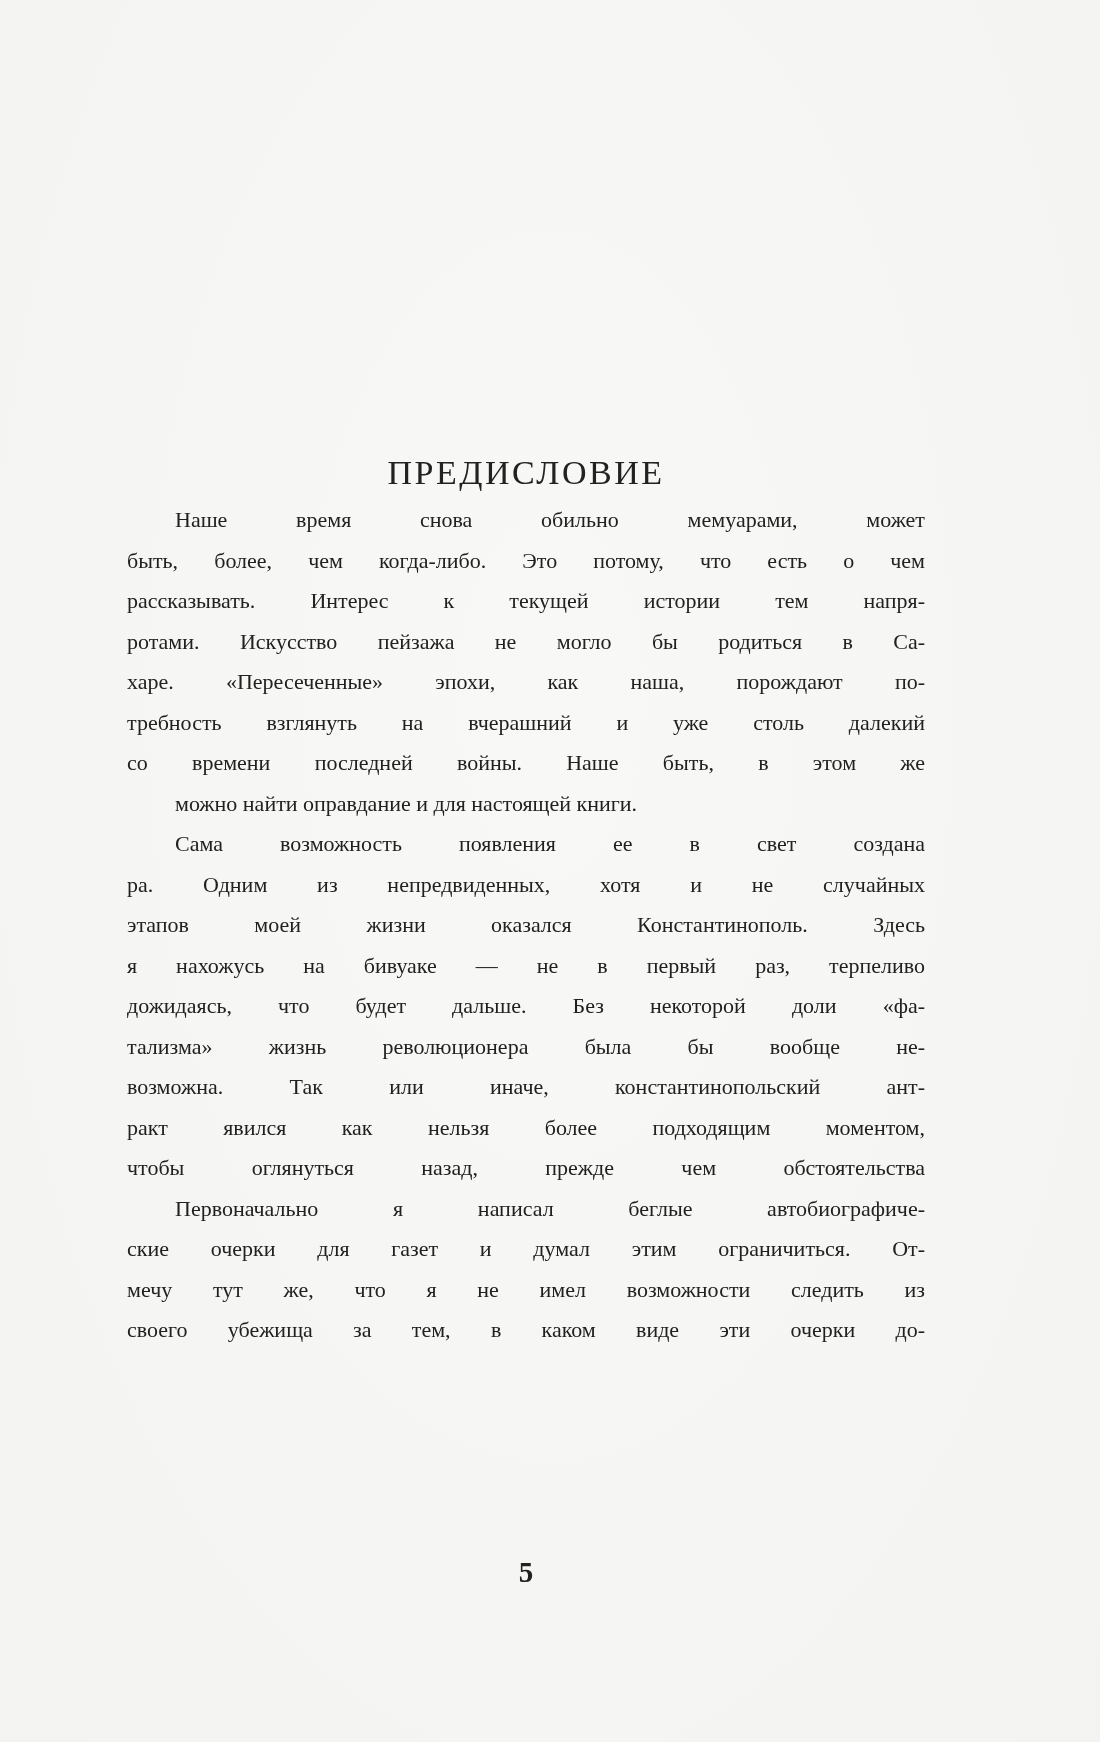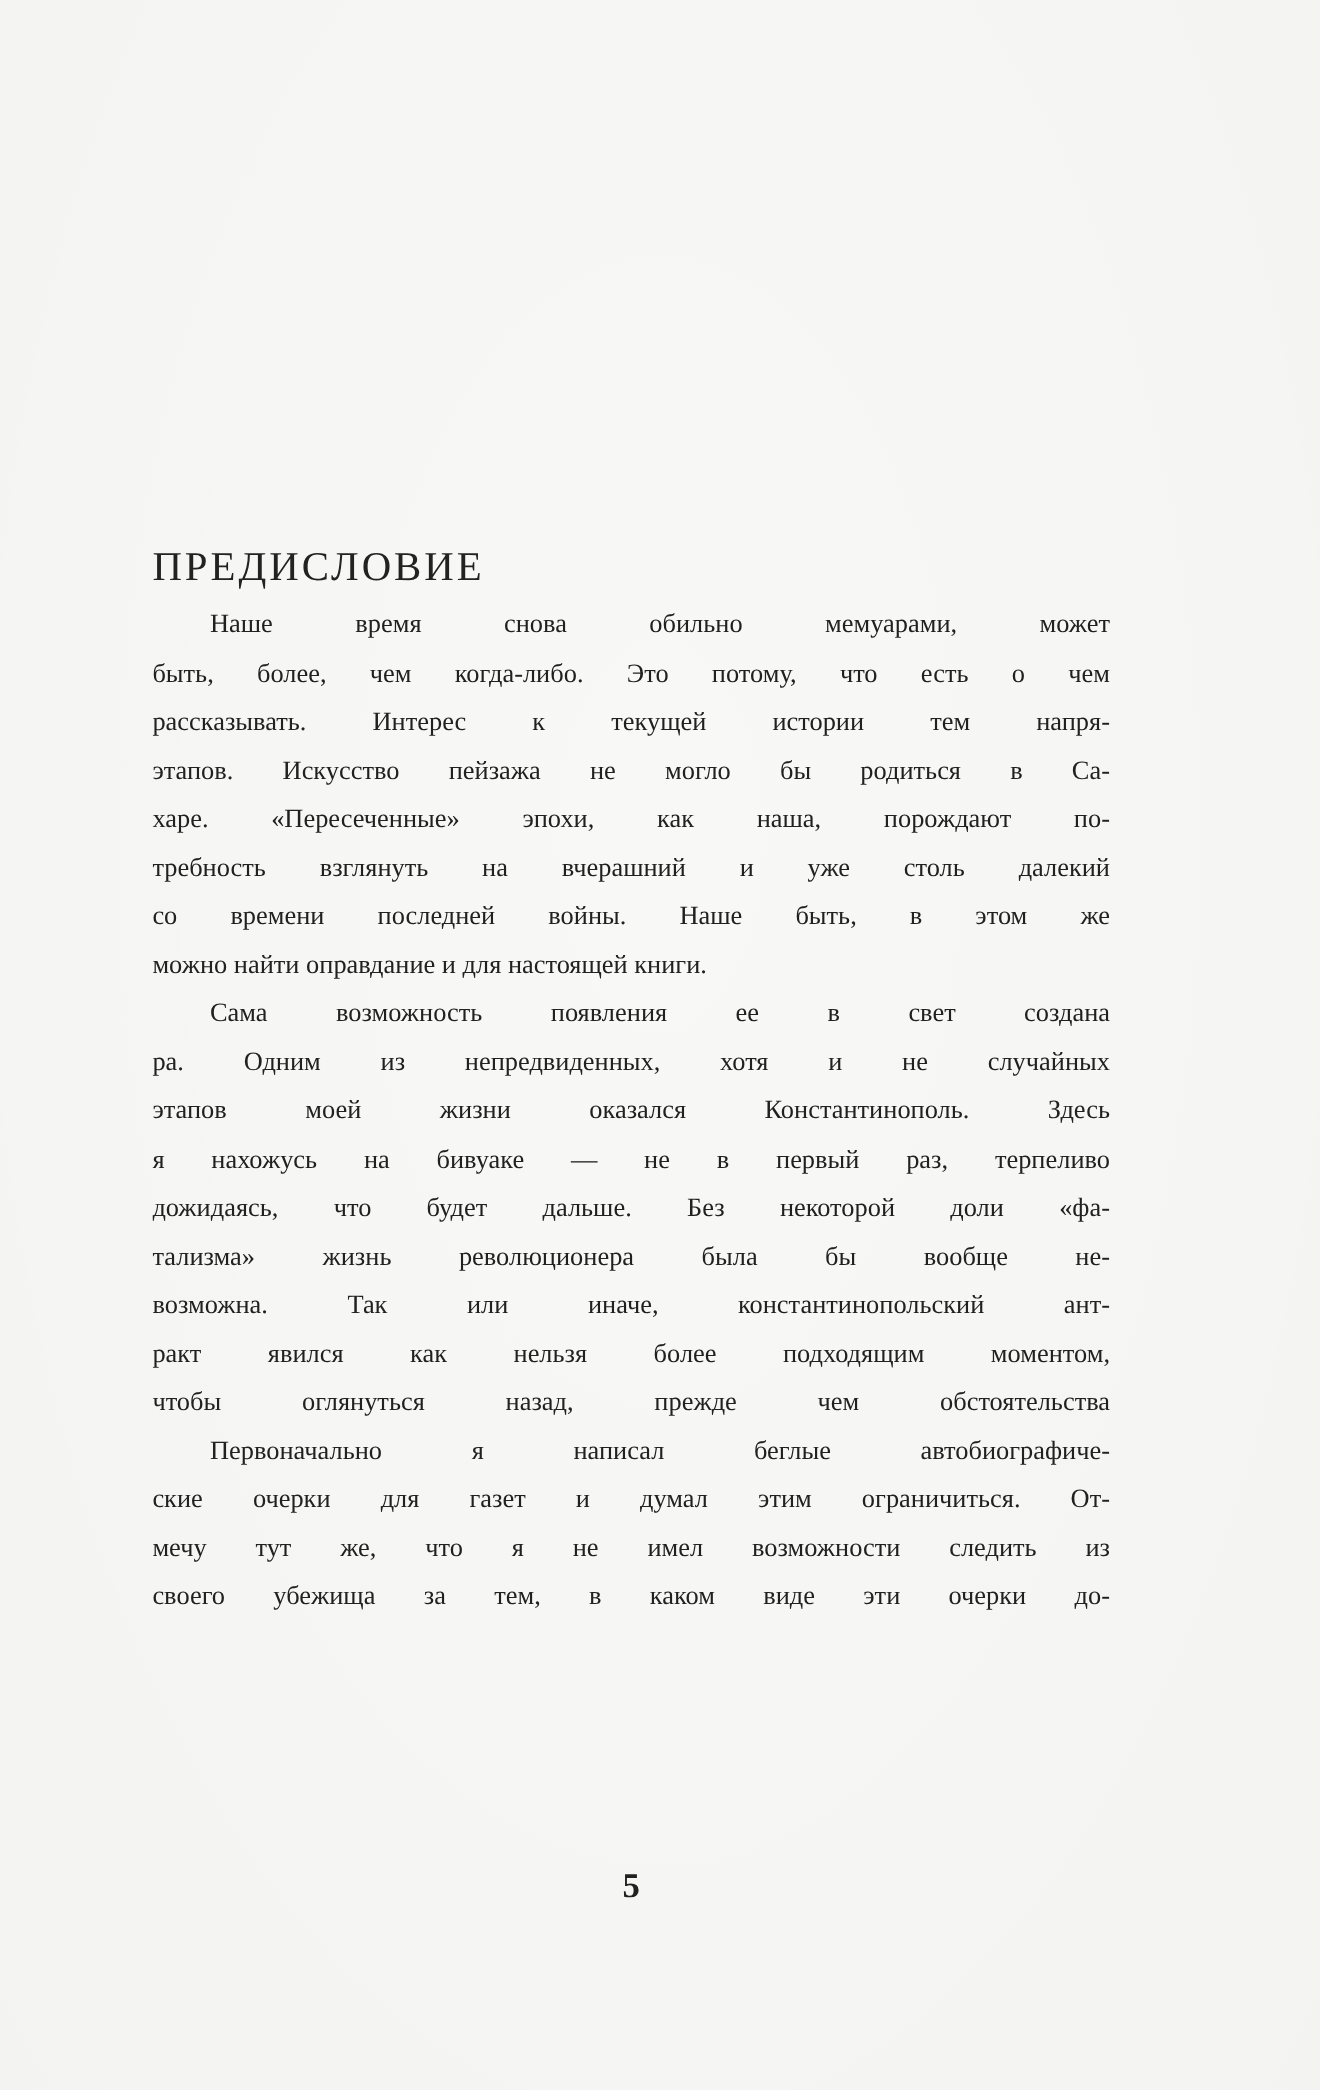--- a/index.html
+++ b/index.html
@@ -16,21 +16,21 @@
       #fbfbf9;
     overflow: hidden;
     font-family: "Liberation Serif", "DejaVu Serif", serif;
     color: #212121;
   }
   .chapter-title {
     position: absolute;
     top: 430px;
     left: 127px;
     width: 798px;
-    text-align: left;
+    text-align: center;
     font-size: 34px;
     line-height: 40px;
     font-weight: 500;
     letter-spacing: 2.5px;
     color: #222220;
   }
   .body-text {
     position: absolute;
     top: 500px;
     left: 127px;
@@ -43,20 +43,21 @@
     overflow: hidden;
     text-align: justify;
     text-align-last: justify;
     color: #212121;
   }
   .line.indent {
     text-indent: 48px;
   }
   .line.para-end {
     text-align-last: left;
+    margin-left: 48px;
   }
   .page-number {
     position: absolute;
     top: 1552px;
     left: 127px;
     width: 798px;
     text-align: center;
     font-size: 29px;
     line-height: 40px;
     font-weight: bold;
@@ -67,21 +68,21 @@
 <body>
 
 <div class="page" style="color: rgb(33, 33, 33);">
   <h1 class="chapter-title">ПРЕДИСЛОВИЕ</h1>
 
   <div class="body-text">
 
   <div class="line indent">Наше время снова обильно мемуарами, может</div>
       <div class="line">быть, более, чем когда-либо. Это потому, что есть о чем</div>
       <div class="line">рассказывать. Интерес к текущей истории тем напря-</div>
-      <div class="line">этапов. Искусство пейзажа не могло бы родиться в Са-</div>
+      <div class="line">ротами. Искусство пейзажа не могло бы родиться в Са-</div>
       <div class="line">харе. «Пересеченные» эпохи, как наша, порождают по-</div>
       <div class="line">требность взглянуть на вчерашний и уже столь далекий</div>
       <div class="line">со времени последней войны. Наше быть, в этом же</div>
       <div class="line para-end">можно найти оправдание и для настоящей книги.</div>
       <div class="line indent">Сама возможность появления ее в свет создана</div>
       <div class="line">ра. Одним из непредвиденных, хотя и не случайных</div>
       <div class="line">этапов моей жизни оказался Константинополь. Здесь</div>
       <div class="line">я нахожусь на бивуаке — не в первый раз, терпеливо</div>
       <div class="line">дожидаясь, что будет дальше. Без некоторой доли «фа-</div>
       <div class="line">тализма» жизнь революционера была бы вообще не-</div>

